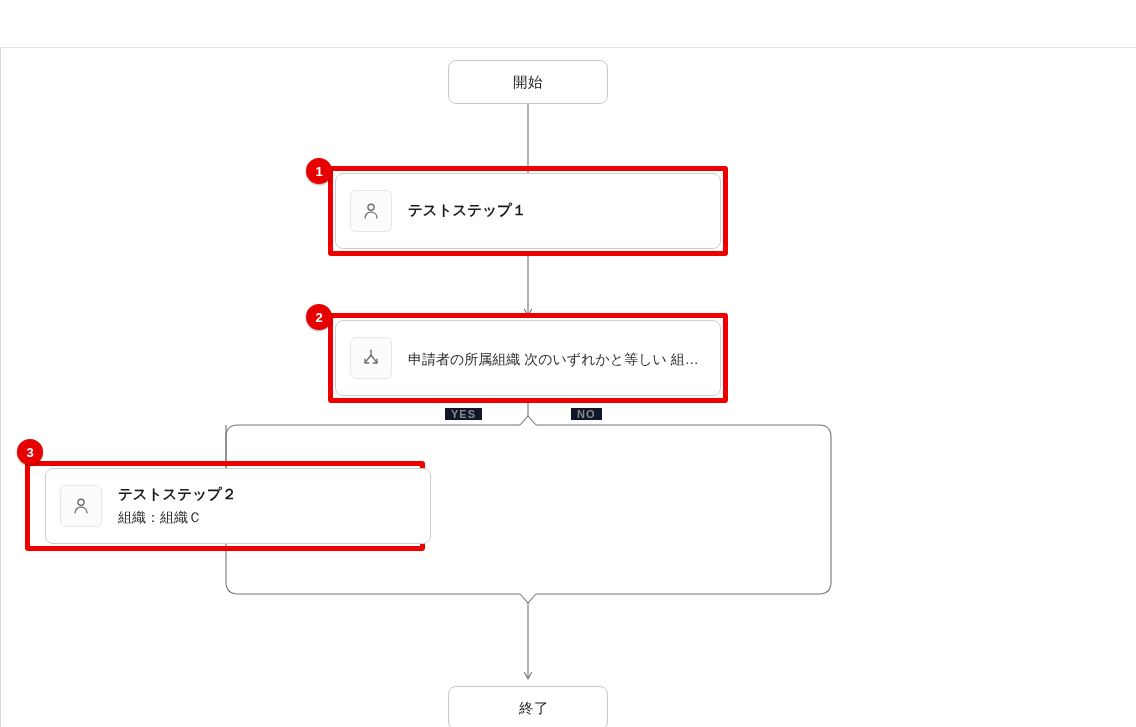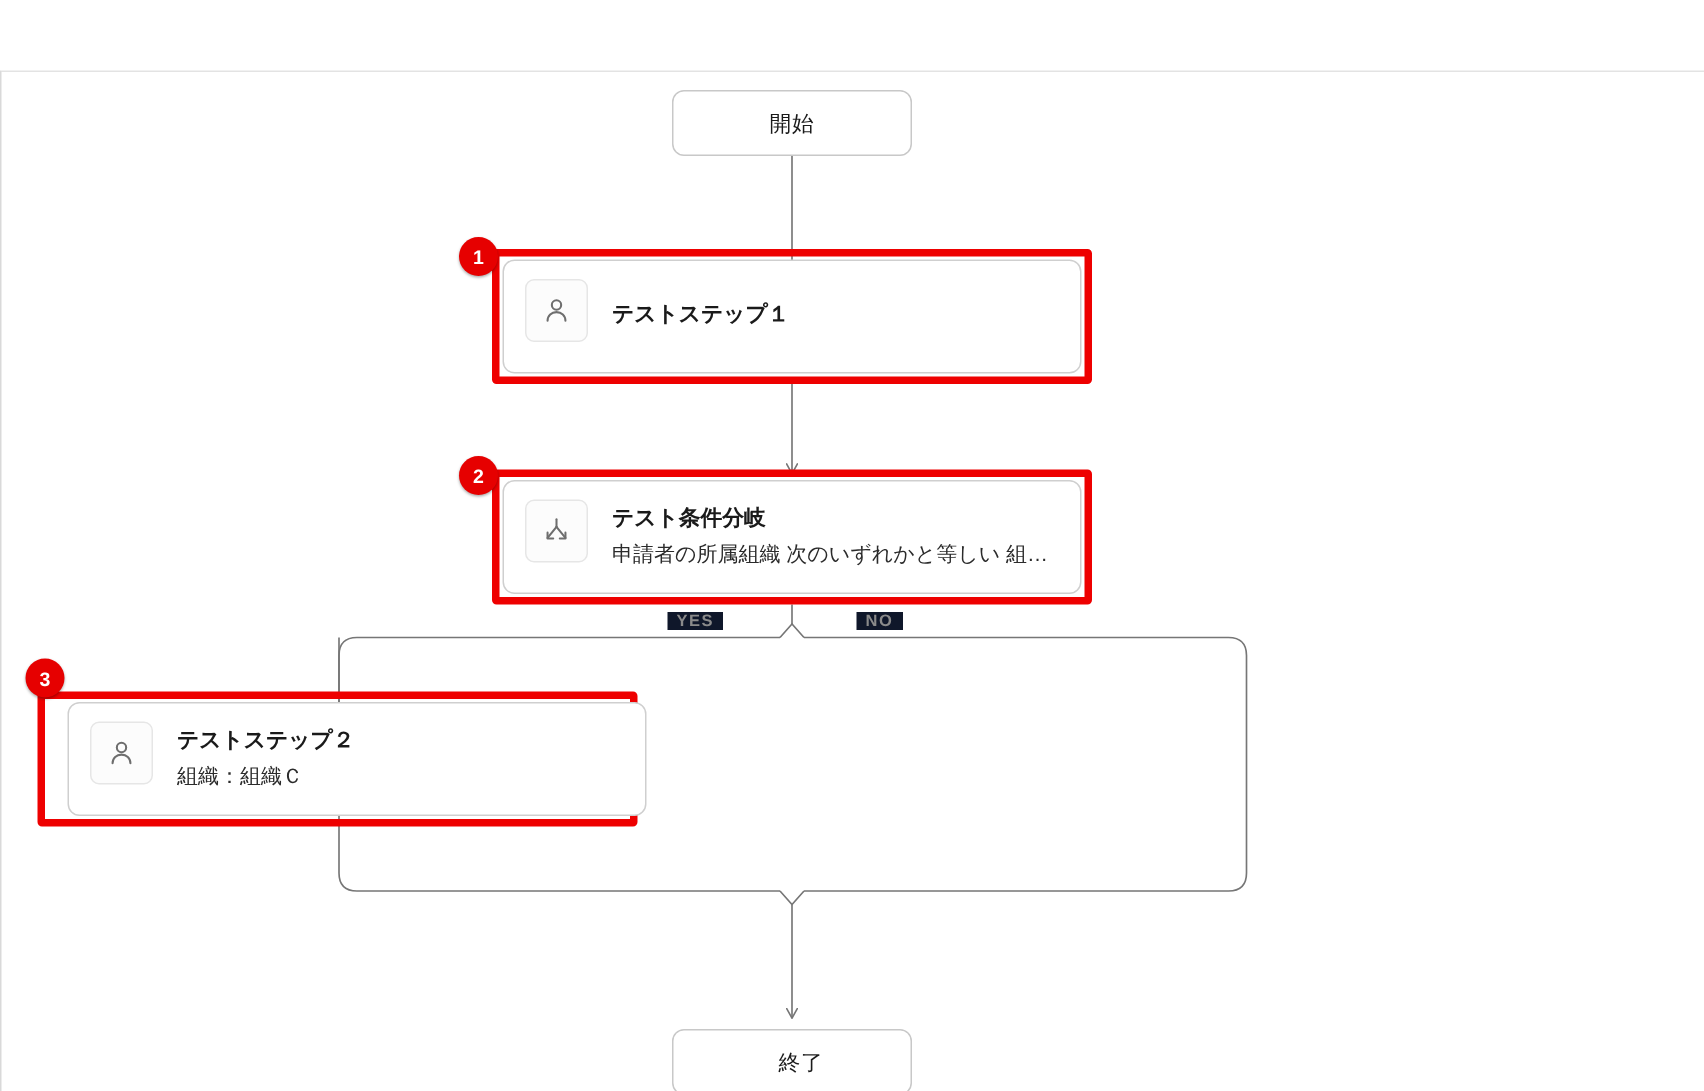--- a/index.html
+++ b/index.html
@@ -51,20 +51,21 @@
   #node-end   { left: 447px; top: 638px; padding-left: 12px; }
 
   
   .card {
     position: absolute;
     box-sizing: border-box;
     background: #ffffff;
     border: 1px solid #cfcfcf;
     border-radius: 8px;
     display: flex;
+    align-items: center;
     padding: 12px 14px;
   }
   .card-icon {
     flex: 0 0 auto;
     width: 40px;
     height: 40px;
     border: 1px solid #e6e6e6;
     border-radius: 6px;
     background: #fcfcfc;
     display: flex;
@@ -204,21 +205,20 @@
     <div class="card-icon">
       <svg width="22" height="22" viewBox="0 0 24 24" fill="none" stroke="#6e6e6e" stroke-width="1.5" stroke-linecap="round" stroke-linejoin="round">
         <path d="M12 3.5 L12 9"></path>
         <path d="M12 9 L5.5 17"></path>
         <path d="M12 9 L18.5 17"></path>
         <path d="M5.5 13.2 L5.5 17.4 L9.6 17.4"></path>
         <path d="M18.5 13.2 L18.5 17.4 L14.4 17.4"></path>
       </svg>
     </div>
     <div class="card-text">
-      <div class="card-title">テスト条件分岐</div>
       <div class="card-sub">申請者の所属組織 次のいずれかと等しい 組…</div>
     </div>
   </div>
 
   <div id="hl-3" class="highlight"></div>
   <div id="bd-3" class="badge">3</div>
   <div id="card-3" class="card">
     <div class="card-icon">
       <svg width="22" height="22" viewBox="0 0 24 24" fill="none" stroke="#6e6e6e" stroke-width="1.5" stroke-linecap="round">
         <circle cx="12" cy="8" r="3.4"></circle>

